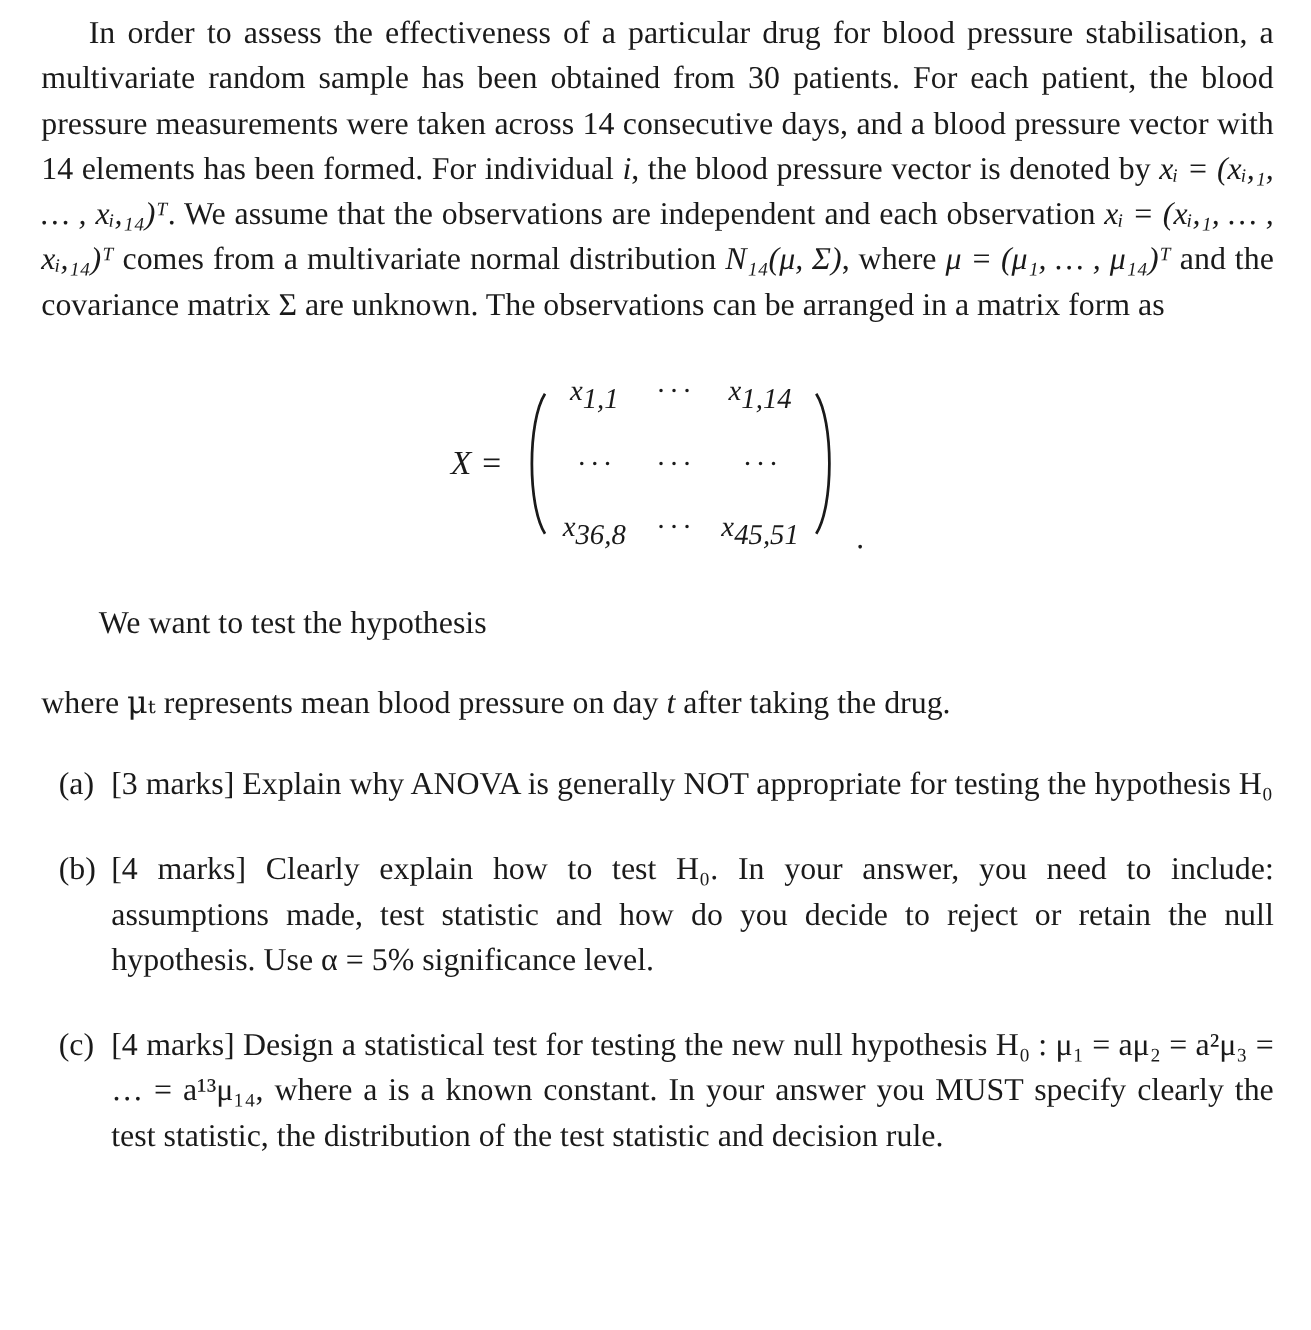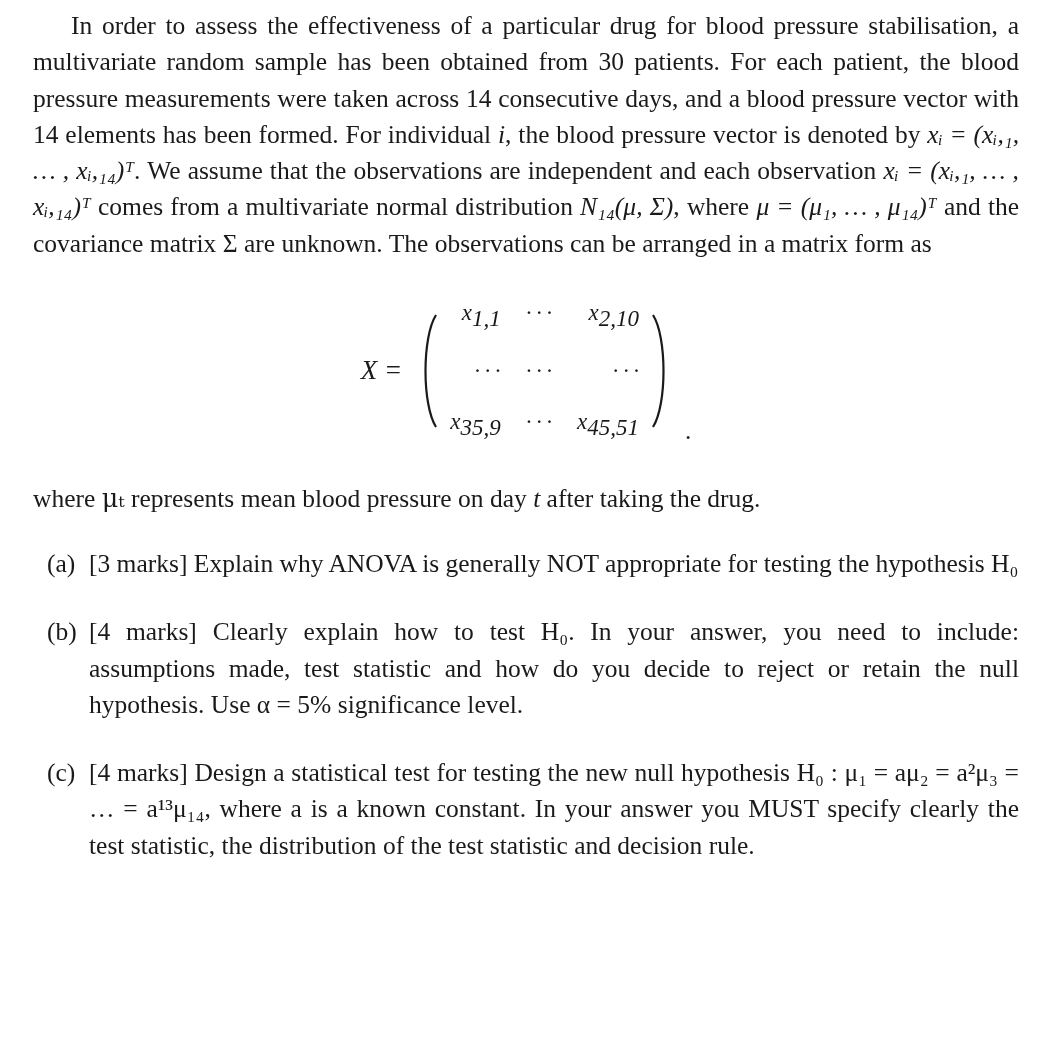--- a/index.html
+++ b/index.html
@@ -61,21 +61,21 @@
     position: relative;
     width: 26px;
     height: 118px;
   }
   .paren svg { position: absolute; top: 0; left: 0; }
   .matrix-grid {
     display: grid;
     grid-template-columns: auto auto auto;
     column-gap: 46px;
     row-gap: 7px;
-    text-align: right;
+    text-align: center;
     padding: 8px 10px;
     gap: 25px;
   }
   .matrix-grid span {
     font-style: italic;
     font-size: 23px;
     white-space: nowrap;
   }
   .period {
     font-style: normal;
@@ -145,36 +145,37 @@
   <div class="matrix-block">
     <span class="matrix-lhs">X =</span>
     <span class="paren">
       <svg width="26" height="118" viewBox="0 0 26 118">
         <path d="M22 3 C8 25, 8 93, 22 115" fill="none" stroke="#1a1a1a" stroke-width="2.2"></path>
       </svg>
     </span>
     <div class="matrix-grid">
       <span>x<span class="sub">1,1</span></span>
       <span>· · ·</span>
-      <span>x<span class="sub">2,10</span></span>
+      <span>x<span class="sub">1,14</span></span>
       <span>· · ·</span>
       <span>· · ·</span>
       <span>· · ·</span>
-      <span>x<span class="sub">35,9</span></span>
+      <span>x<span class="sub">36,8</span></span>
       <span>· · ·</span>
       <span>x<span class="sub">45,51</span></span>
     </div>
     <span class="paren">
       <svg width="26" height="118" viewBox="0 0 26 118">
         <path d="M4 3 C18 25, 18 93, 4 115" fill="none" stroke="#1a1a1a" stroke-width="2.2"></path>
       </svg>
     </span>
     <span class="period">.</span>
   </div>
 
+  <div class="we-want">We want to test the hypothesis</div>
 
 
   <div class="where-line">
     <span>where</span>
     <span class="greek">μₜ</span>
     <span>represents mean blood pressure on day</span>
     <span class="math">t</span>
     <span>after taking the drug.</span>
   </div>
 

